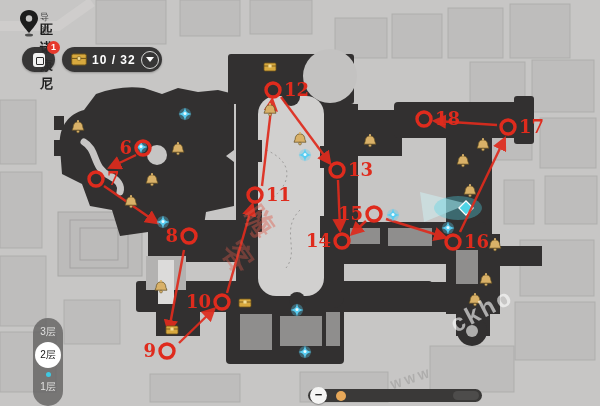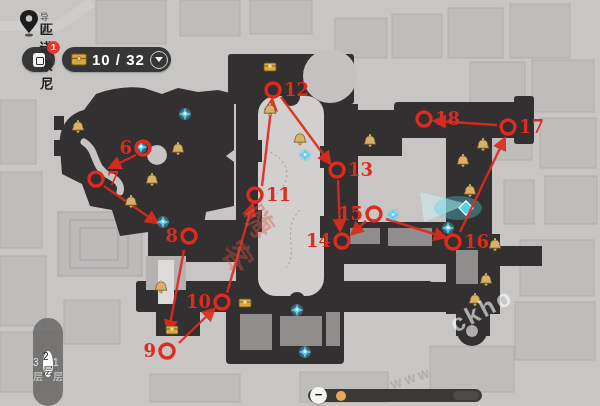--- a/index.html
+++ b/index.html
@@ -12,27 +12,27 @@
   #nav-label{position:absolute;left:40px;top:11px;font-size:9px;color:#454545;letter-spacing:1px;}
   #loc-name{position:absolute;left:40px;top:21px;font-size:13px;color:#1e1e1e;font-weight:700;letter-spacing:1.5px;}
   #notice-btn{position:absolute;left:22px;top:47px;width:33px;height:25px;background:rgba(44,43,43,.93);
     border-radius:13px;display:flex;align-items:center;justify-content:center;box-shadow:0 1px 2px rgba(0,0,0,.25);}
   #notice-btn .glyph{width:12px;height:14px;background:#f2f2f1;border-radius:3px;position:relative;}
   #notice-btn .glyph span{position:absolute;left:3px;top:4px;width:6px;height:6px;border:1.5px solid #2c2b2b;border-radius:1px;}
   #notice-badge{position:absolute;right:-5px;top:-6px;min-width:9px;height:13px;background:#e6392c;border-radius:8px;
     color:#fff;font-size:9px;line-height:13px;text-align:center;padding:0 2px;font-weight:700;}
   #counter-pill{position:absolute;left:62px;top:47px;height:25px;background:rgba(44,43,43,.93);border-radius:13px;
     display:flex;align-items:center;padding:0 3px 0 9px;gap:5px;box-shadow:0 1px 2px rgba(0,0,0,.25);}
-  #counter-pill .txt{color:#fff;font-size:15px;font-weight:700;letter-spacing:1px;white-space:nowrap;}
+  #counter-pill .txt{color:#fff;font-size:12px;font-weight:700;letter-spacing:1px;white-space:nowrap;}
   #counter-dd{width:18px;height:18px;border:1.5px solid #d5d5d4;border-radius:50%;display:flex;align-items:center;
     justify-content:center;box-sizing:border-box;}
   #counter-dd i{width:0;height:0;border-left:4px solid transparent;border-right:4px solid transparent;border-top:5px solid #fff;}
   
   #floor-sel{position:absolute;left:33px;top:318px;width:30px;height:88px;background:rgba(96,95,95,.78);
-    border-radius:16px;display:flex;flex-direction:row;align-items:center;padding:7px 0 5px;box-sizing:border-box;}
+    border-radius:16px;display:flex;flex-direction:column;align-items:center;padding:7px 0 5px;box-sizing:border-box;}
   .floor{font-size:10px;color:#e2e2e1;height:14px;line-height:14px;}
   .floor.active{width:26px;height:26px;background:#fff;border-radius:50%;color:#141414;display:flex;
     align-items:center;justify-content:center;font-weight:400;margin:3px 0 2px;}
   #floor-dot{width:5px;height:5px;border-radius:50%;background:#3fc9e2;margin:2px 0 3px;}
   
   #zoom-slider{position:absolute;left:308px;top:389px;width:174px;height:13px;background:#3a3938;border-radius:7px;}
   #slider-endseg{position:absolute;right:3px;top:2px;width:26px;height:9px;background:#4d4c4b;border-radius:5px;}
   #slider-minus{position:absolute;left:2px;top:-2px;width:17px;height:17px;background:#f5f5f4;border-radius:50%;
     color:#1c1c1c;font-size:13px;line-height:16px;text-align:center;font-weight:700;box-shadow:0 1px 1px rgba(0,0,0,.3);}
   #slider-handle{position:absolute;left:28px;top:1.5px;width:10px;height:10px;background:#e7a859;border-radius:50%;}

